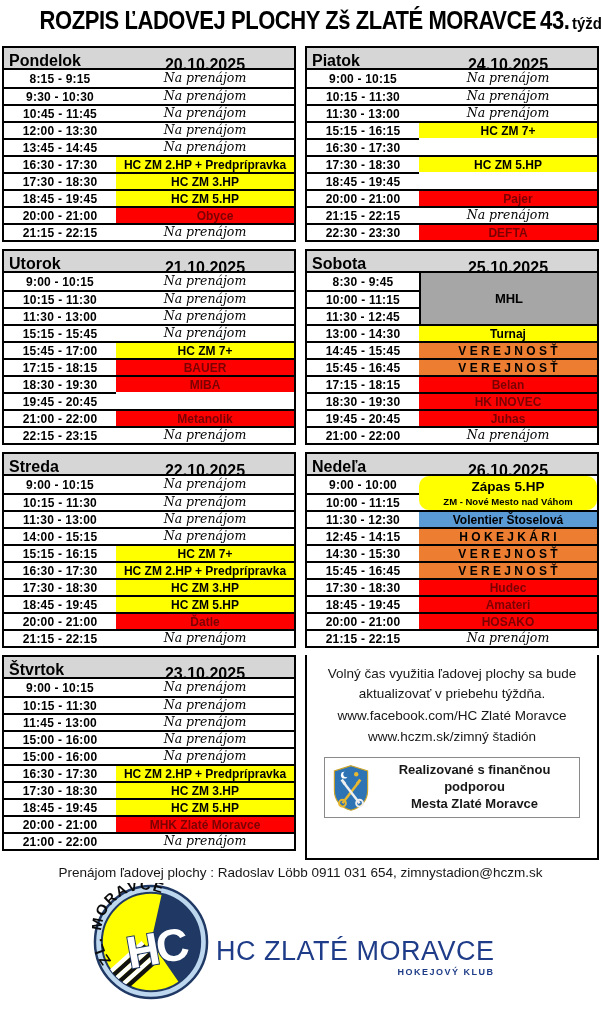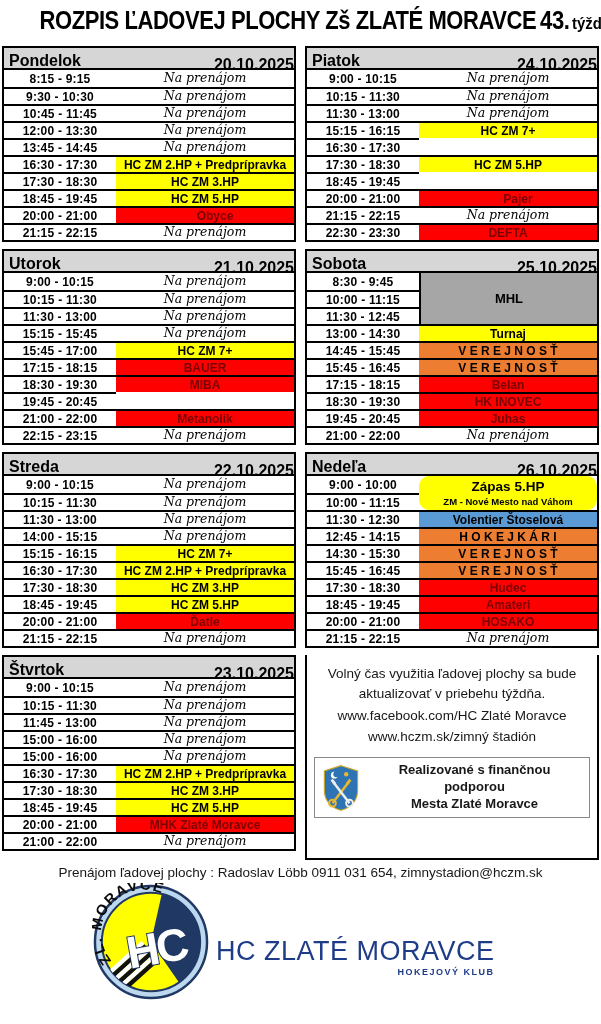--- a/index.html
+++ b/index.html
@@ -15,41 +15,41 @@
   .title-main, .title-num { font-size:25px; letter-spacing:-0.5px; }
   .title-week { font-size:17px; margin-left:3px; }
   
   .columns { display:grid; grid-template-columns:294px 294px; column-gap:9px; padding:0 2px; }
   .day { border:2px solid #000; margin-bottom:7px; background:#fff; }
   .day-header {
     display:grid; grid-template-columns:112px 1fr; align-items:center;
     height:22px; background:#d6d6d6; border-bottom:2px solid #000; font-weight:bold;
   }
   .day-name { font-size:16px; padding-left:5px; }
-  .day-date { font-size:16px; text-align:right;margin-top:8px; }
+  .day-date { font-size:16px; text-align:center;margin-top:8px; }
   .day-body { display:grid; grid-template-columns:112px 1fr; grid-auto-rows:17px; }
   .cell { display:flex; align-items:center; justify-content:center; overflow:hidden; line-height:1; }
   .bt { border-top:2px solid #000; }
   .time { font-weight:bold; font-size:12px; letter-spacing:0.2px; }
   .val { font-size:12px; }
   .t-rent { font-family:"DejaVu Serif", serif; font-style:italic; font-size:12.5px; }
   .t-club { background:#ffff00; font-weight:bold; }
   .t-priv { background:#ff0000; color:#7b0000; font-weight:bold; }
   .t-pub  { background:#ed7d31; font-weight:bold; }
   .t-mhl  { background:#a6a6a6; font-weight:bold; font-size:13px; border-left:2px solid #000; }
   .t-blue { background:#5b9bd5; font-weight:bold; }
   .t-match { background:#ffff00; flex-direction:column; justify-content:center; gap:3px; }
   .match-title { font-size:13.5px; font-weight:bold; }
   .match-sub { font-size:9.5px; font-weight:bold; }
   
   .info-box { border:2px solid #000; border-top:none; height:205px; text-align:center; padding-top:9px; }
   .info-box p { margin:0 16px 3px; font-size:13.5px; line-height:1.45; color:#171717; }
   .info-url { margin-bottom:1px !important; }
   .badge-box {
-    width:276px; margin:11px auto 0; border:1px solid #8a8a8a;
+    width:256px; margin:11px auto 0; border:1px solid #8a8a8a;
     display:flex; align-items:center; gap:7px; padding:4px 7px; background:#fff;
   }
   .badge-text { flex:1; font-weight:bold; font-size:13px; line-height:1.3; text-align:center; color:#171717; }
   
   .footer-line { text-align:center; font-size:13.5px; margin-top:5px; color:#171717; }
   .logo-row { display:flex; align-items:center; margin:3px 0 0 92px; }
   .club-text { margin-left:6px; margin-top:28px; }
   .club-name { font-size:27px; font-weight:normal; color:#1f3c88; letter-spacing:0.5px; white-space:nowrap; }
   .club-sub { font-size:9px; font-weight:bold; color:#1f3c88; letter-spacing:1.5px; text-align:right; margin-top:0px; }
 </style>

